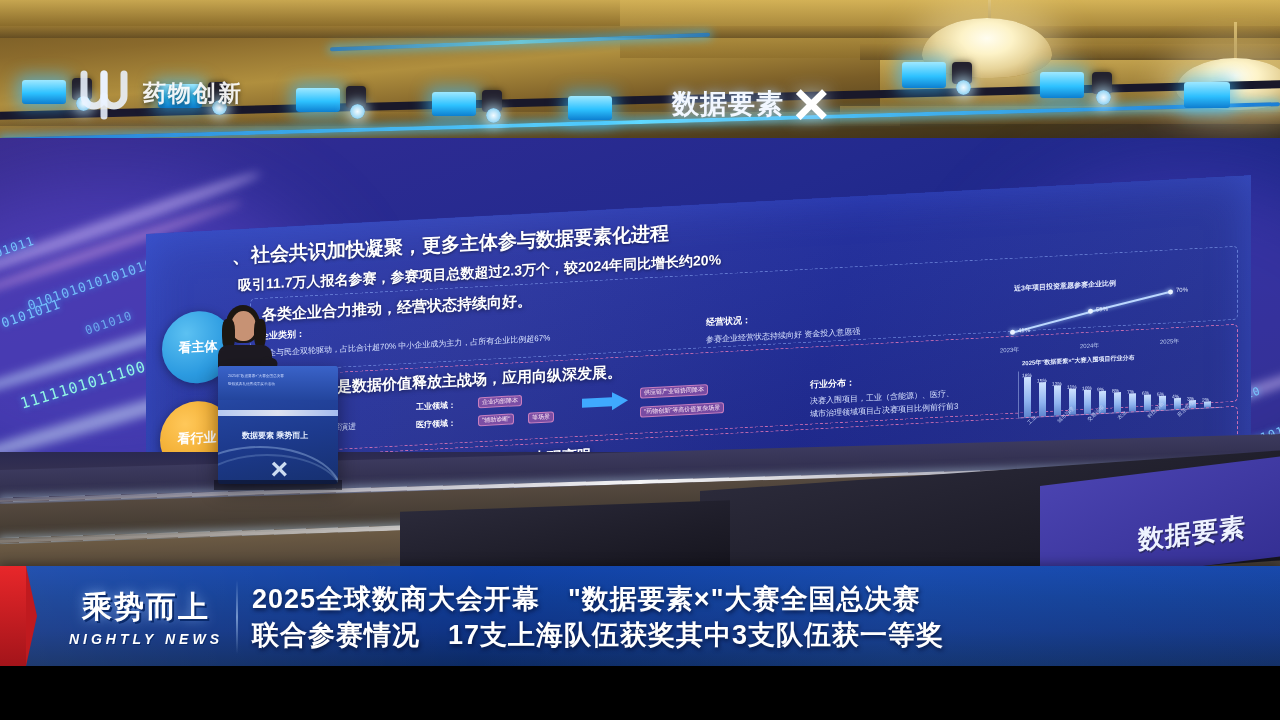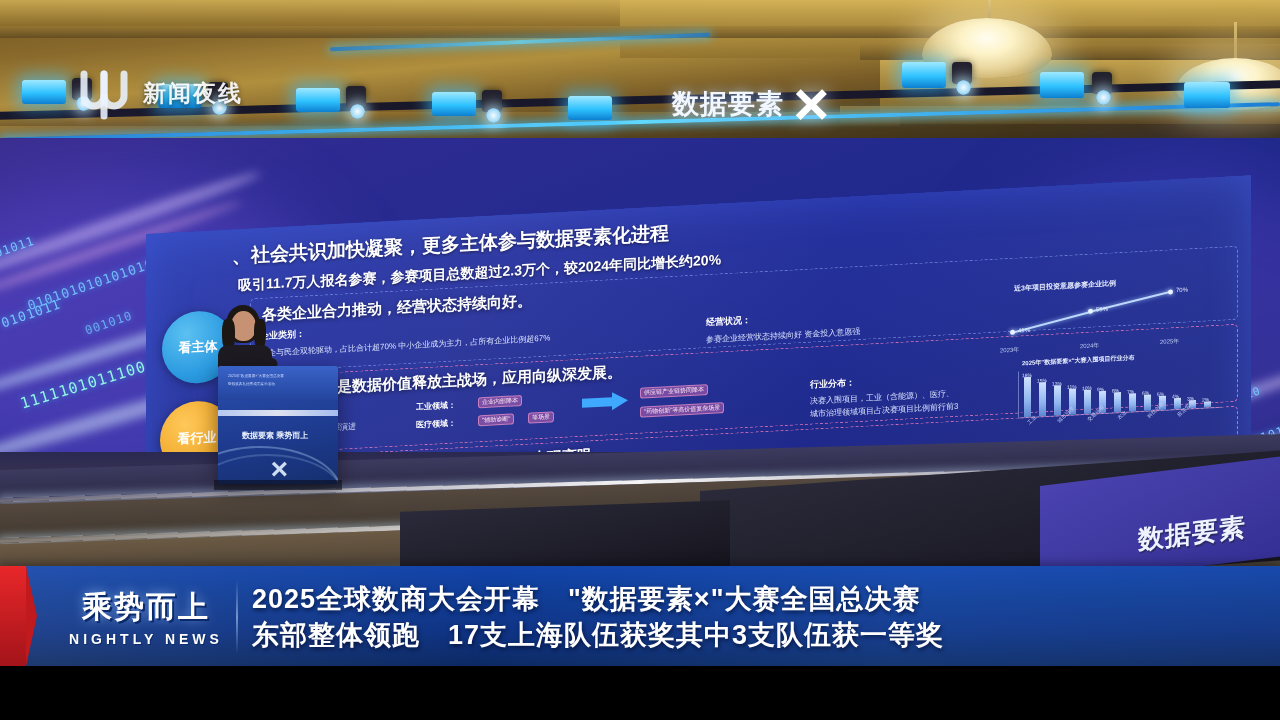--- a/index.html
+++ b/index.html
@@ -120,21 +120,21 @@
   .lower-sheen{position:absolute;left:0;top:0;width:100%;height:100%;
     background:linear-gradient(102deg,rgba(255,255,255,.10) 0%,rgba(255,255,255,.02) 38%,rgba(120,180,255,.12) 70%,rgba(255,255,255,.05) 100%);}
   .redtab{position:absolute;left:0;top:566px;width:26px;height:100px;background:linear-gradient(180deg,#e8272a,#a3141a);}
   .redtab:after{content:"";position:absolute;right:-11px;top:0;border-top:50px solid transparent;
     border-bottom:50px solid transparent;border-left:11px solid #c01a1f;}
   .brandbox{position:absolute;left:66px;top:578px;width:160px;height:78px;
     display:flex;flex-direction:column;align-items:center;justify-content:center;}
   .brand-cn{color:#ffffff;font-size:30px;font-weight:bold;letter-spacing:2px;
     text-shadow:2px 2px 0 #0a2a6b,0 0 12px rgba(160,200,255,.7);}
   .brand-en{color:#ffffff;font-size:14px;font-weight:bold;letter-spacing:4px;margin-top:3px;
-    text-shadow:1px 1px 0 #0a2a6b;}
+    text-shadow:1px 1px 0 #0a2a6b;font-style:italic;}
   .divider{position:absolute;left:236px;top:580px;width:2px;height:74px;
     background:linear-gradient(180deg,rgba(255,255,255,0),rgba(190,220,255,.55),rgba(255,255,255,0));}
   .headline{position:absolute;left:252px;top:581px;width:1010px;}
   .hl{color:#ffffff;font-size:27px;font-weight:bold;letter-spacing:1px;line-height:36px;white-space:nowrap;
     text-shadow:1px 2px 4px rgba(0,10,40,.75);}
   .blackbar{position:absolute;left:0;top:666px;width:1280px;height:54px;background:#000;}
 </style>
 </head>
 <body>
 
@@ -357,33 +357,33 @@
   <div class="bug">
     <div class="bug-mark">
       <svg width="62" height="62" viewBox="0 0 62 62" aria-hidden="true">
         <g fill="none" stroke="rgba(235,242,255,.88)" stroke-width="7" stroke-linecap="round">
           <path d="M12 12 V34 a10 10 0 0 0 20 0 V12"></path>
           <path d="M32 12 V34 a10 10 0 0 0 20 0 V12"></path>
           <path d="M32 34 V54"></path>
         </g>
       </svg>
     </div>
-    <span class="bug-name">新闻夜线</span>
+    <span class="bug-name">药物创新</span>
   </div>
 
   <div class="lower">
     <div class="lower-sheen"></div>
   </div>
   <div class="redtab"></div>
 
   <div class="brandbox">
     <span class="brand-cn">乘势而上</span>
     <span class="brand-en">NIGHTLY NEWS</span>
   </div>
   <div class="divider"></div>
 
   <div class="headline">
     <div class="hl">2025全球数商大会开幕　"数据要素×"大赛全国总决赛</div>
-    <div class="hl">东部整体领跑　17支上海队伍获奖其中3支队伍获一等奖</div>
+    <div class="hl">联合参赛情况　17支上海队伍获奖其中3支队伍获一等奖</div>
   </div>
 
   <div class="blackbar"></div>
 </div>
 
 </body></html>

